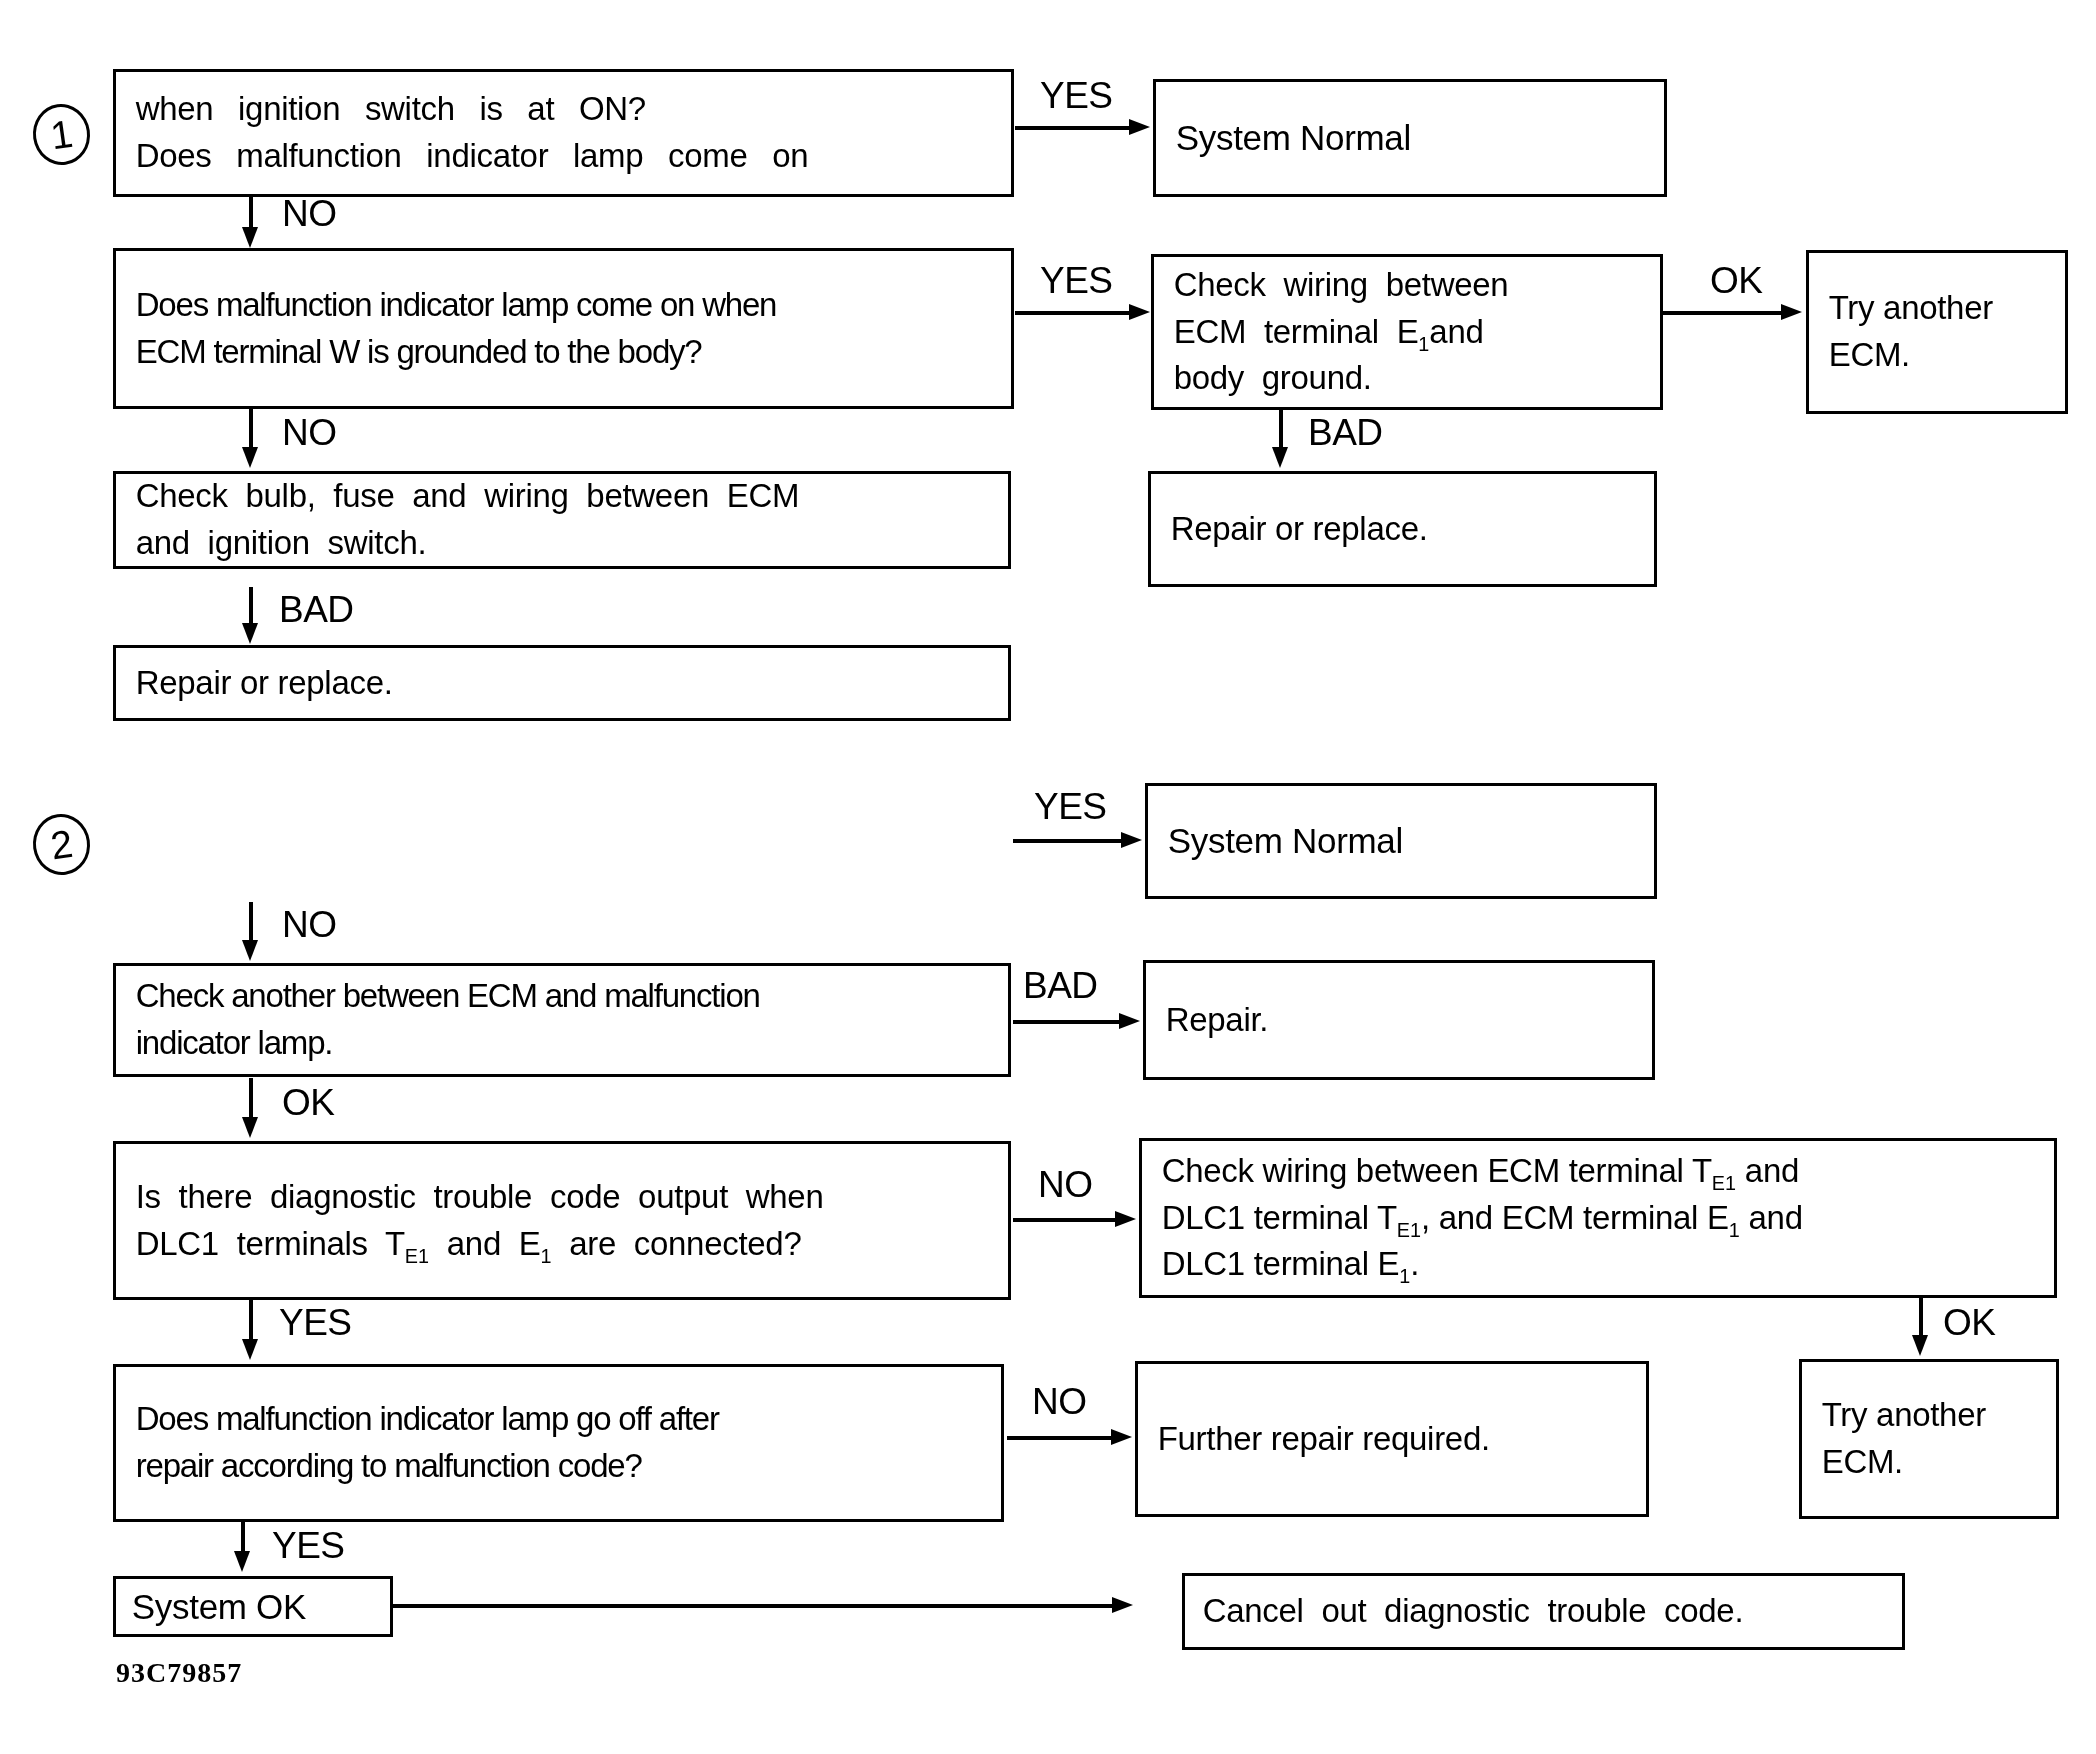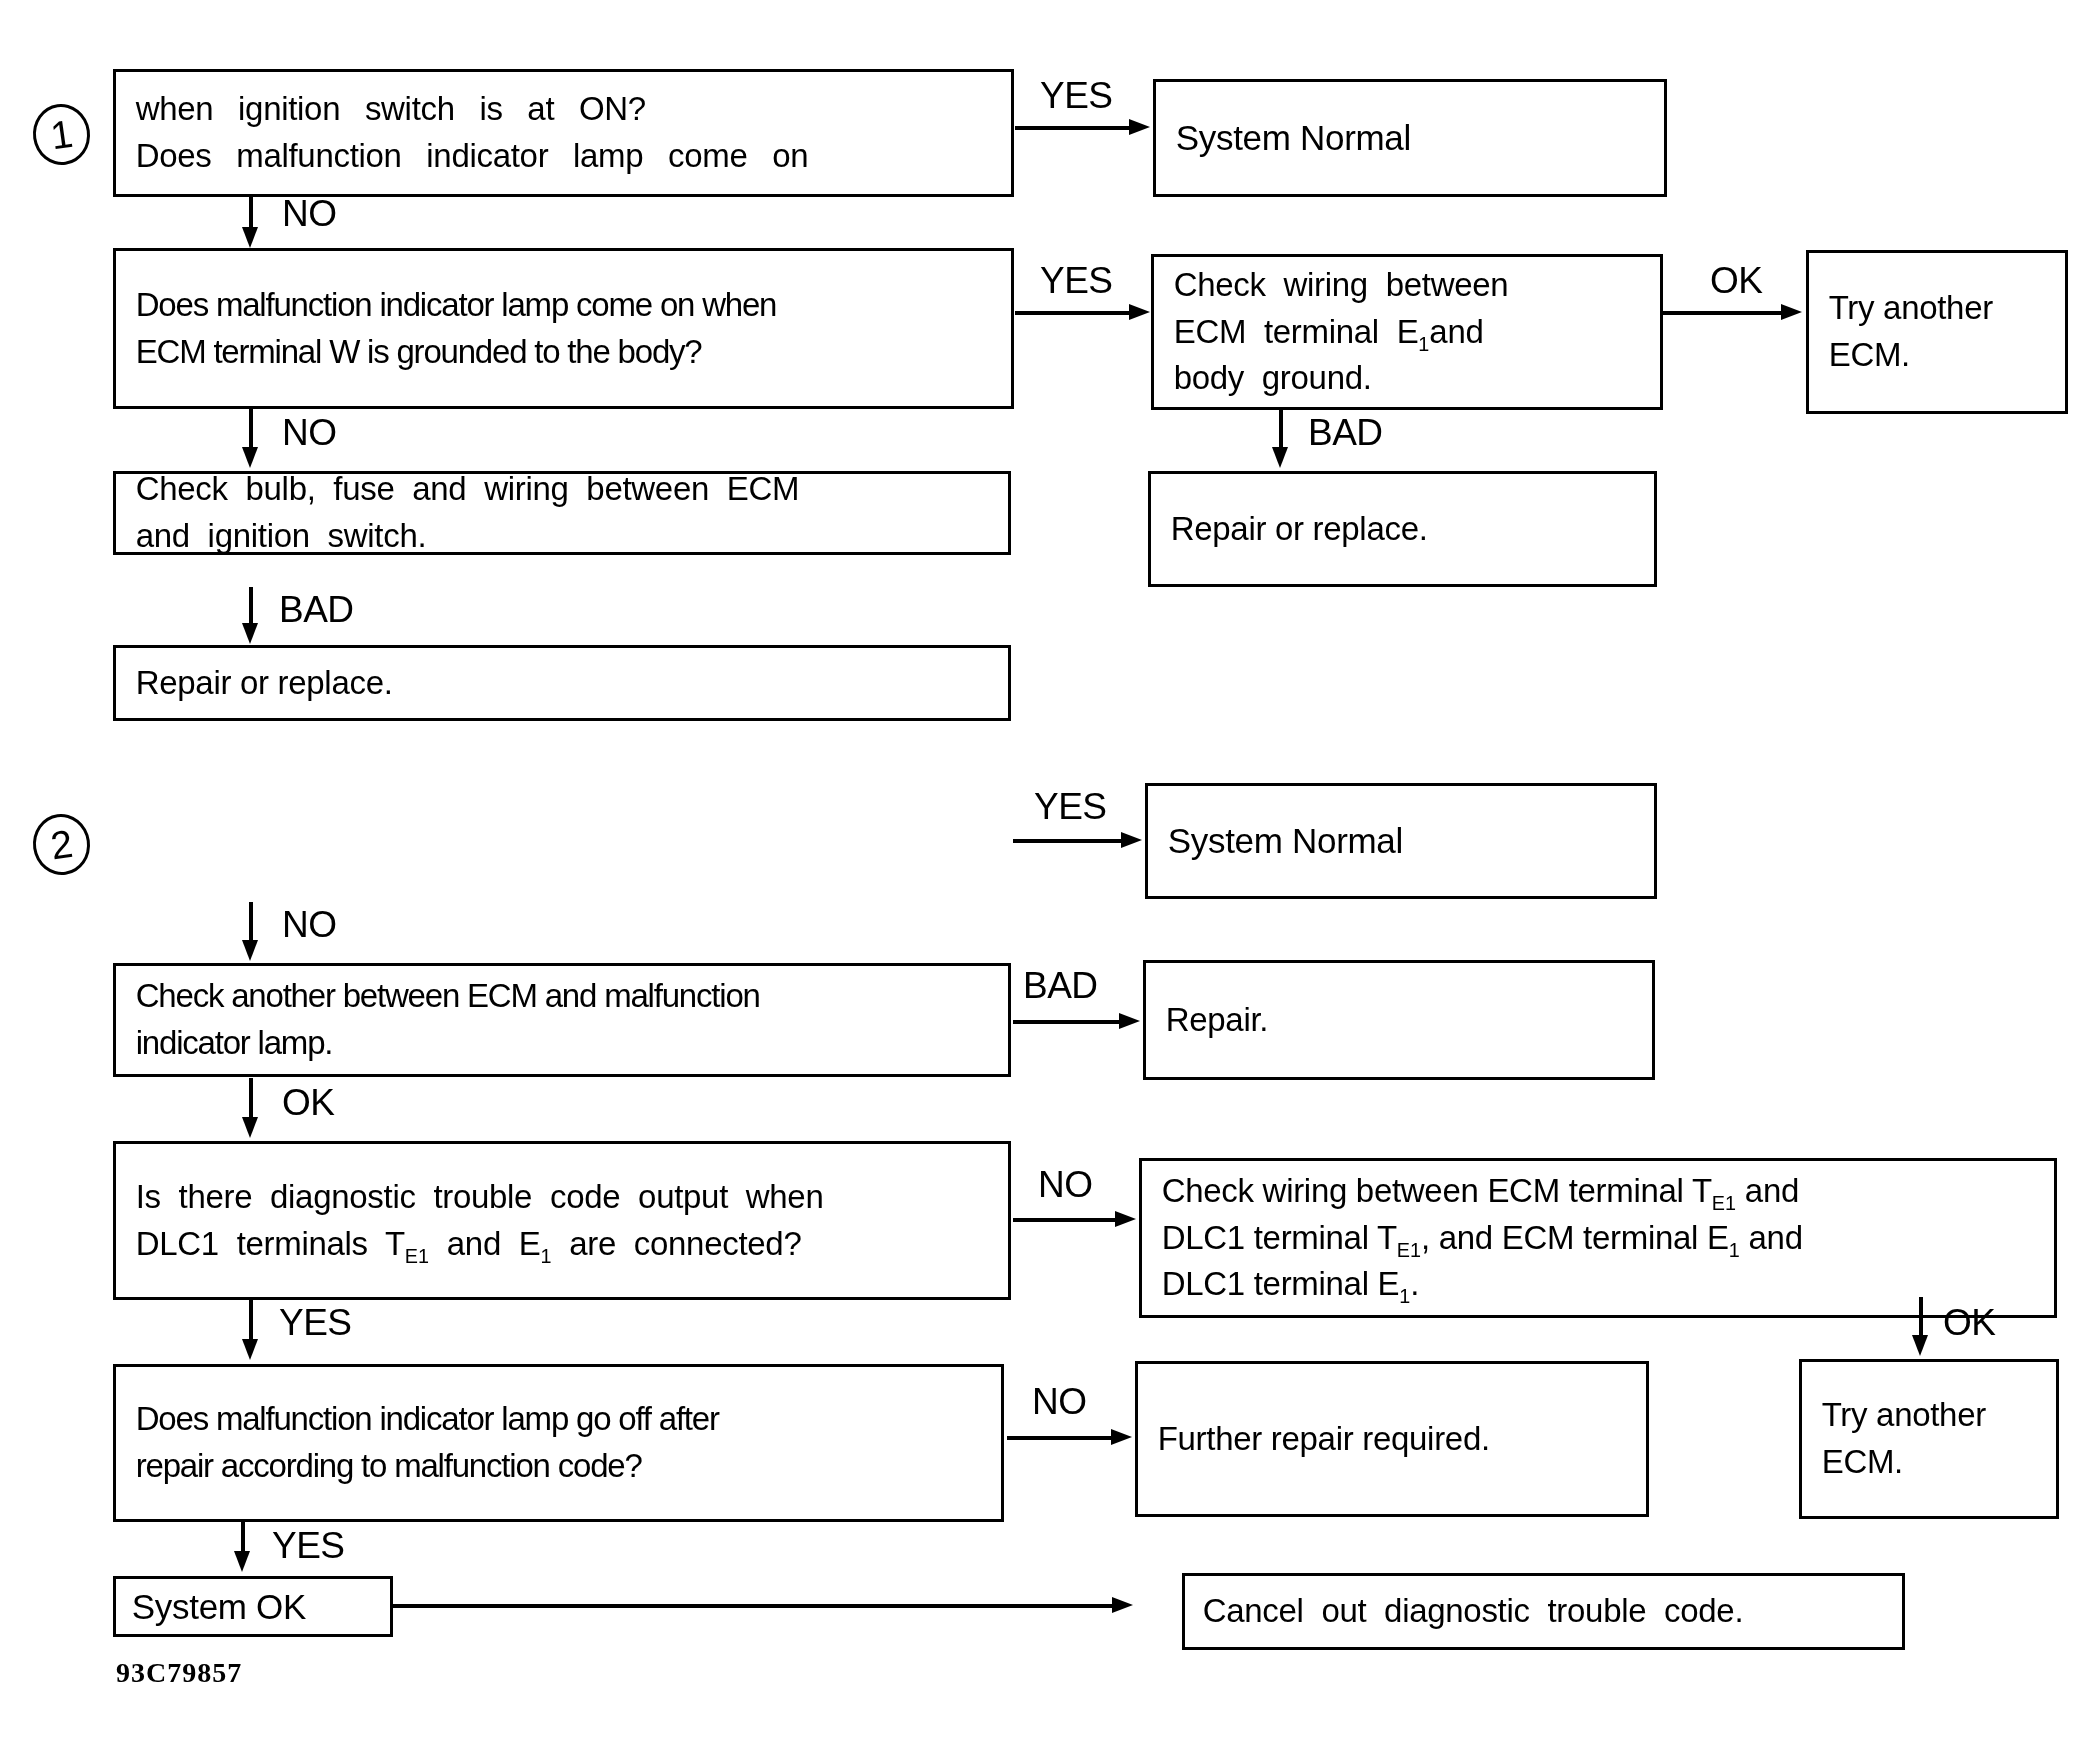--- a/index.html
+++ b/index.html
@@ -107,21 +107,21 @@
   <div class="arr-d" style="left:1272px; top:447px;"></div>
 
   <div class="box" style="left:1148px; top:471px; width:509px; height:116px;">
       <div class="ln">Repair or replace.</div>
     </div>
 
   <div class="lbl" style="left:282px; top:412px;">NO</div>
   <div class="vline" style="left:249px; top:409px; height:40px;"></div>
   <div class="arr-d" style="left:242px; top:447px;"></div>
 
-  <div class="box ws-wide" style="left:113px; top:471px; width:898px; height:84px;">
+  <div class="box ws-wide" style="left:113px; top:471px; width:898px; height:98px;">
       <div class="ln">Check bulb, fuse and wiring between ECM</div>
       <div class="ln">and ignition switch.</div>
     </div>
 
   <div class="lbl" style="left:279px; top:589px;">BAD</div>
   <div class="vline" style="left:249px; top:587px; height:37px;"></div>
   <div class="arr-d" style="left:242px; top:623px;"></div>
 
   <div class="box" style="left:113px; top:645px; width:898px; height:76px;">
       <div class="ln">Repair or replace.</div>
@@ -161,21 +161,21 @@
 
   <div class="box ws-wide" style="left:113px; top:1141px; width:898px; height:159px;">
       <div class="ln">Is there diagnostic trouble code output when</div>
       <div class="ln">DLC1 terminals T<sub>E1</sub> and E<sub>1</sub> are connected?</div>
     </div>
 
   <div class="lbl" style="left:1038px; top:1164px;">NO</div>
   <div class="hline" style="left:1013px; top:1218px; width:104px;"></div>
   <div class="arr-r" style="left:1115px; top:1211px;"></div>
 
-  <div class="box" style="left:1139px; top:1138px; width:918px; height:160px;margin-top:20px;">
+  <div class="box" style="left:1139px; top:1138px; width:918px; height:160px;">
       <div class="ln">Check wiring between ECM terminal T<sub>E1</sub> and</div>
       <div class="ln">DLC1 terminal T<sub>E1</sub>, and ECM terminal E<sub>1</sub> and</div>
       <div class="ln">DLC1 terminal E<sub>1</sub>.</div>
     </div>
 
   <div class="lbl" style="left:1943px; top:1302px;">OK</div>
   <div class="vline" style="left:1919px; top:1297px; height:39px;"></div>
   <div class="arr-d" style="left:1912px; top:1335px;"></div>
 
   <div class="lbl" style="left:279px; top:1302px;">YES</div>

